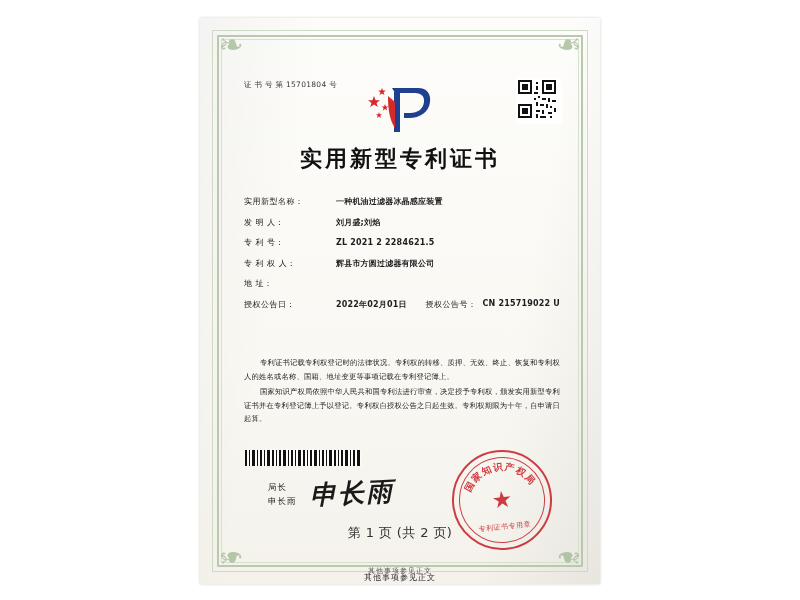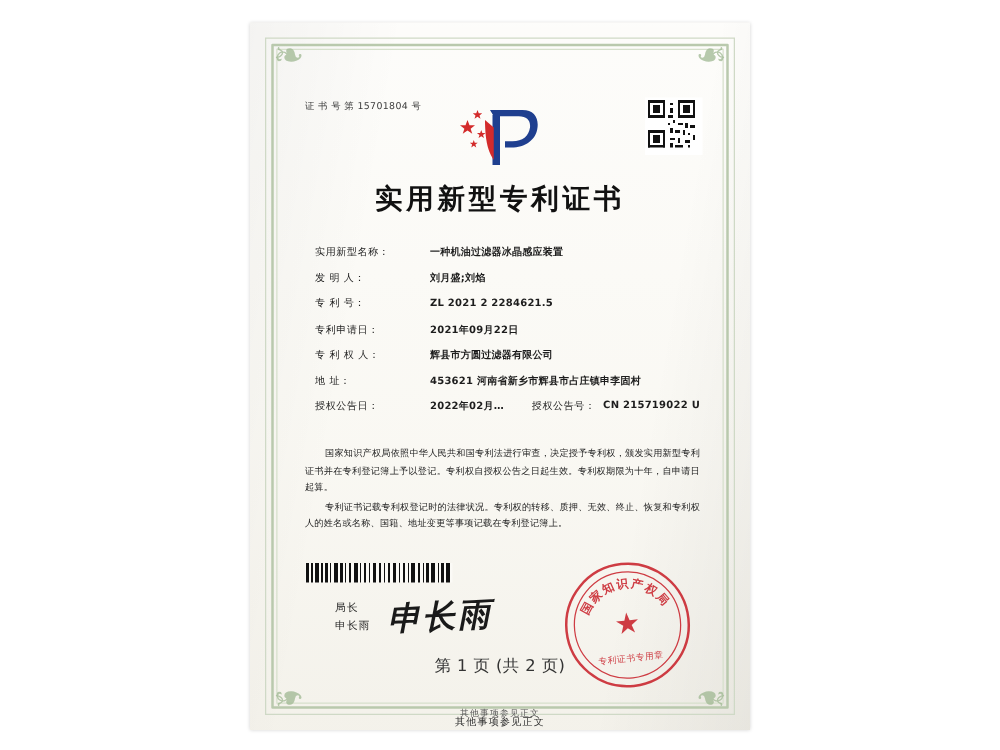--- a/index.html
+++ b/index.html
@@ -133,21 +133,20 @@
     margin-bottom: 9.5px;
     font-size: 8px;
     color: #1d1d1d;
   }
   .field-label {
     width: 92px;
     flex: 0 0 92px;
     letter-spacing: 0.5px;
     white-space: nowrap;
     color: #1d1d1d;
-    margin-left: 8px;
   }
   .field-value {
     flex: 1 1 auto;
     letter-spacing: 0.2px;
     white-space: nowrap;
     overflow: hidden;
     text-overflow: ellipsis;
     font-weight: bold;
   }
 
@@ -377,49 +376,44 @@
       <div class="field-row">
         <div class="field-label">发 明 人：</div>
         <div class="field-value">刘月盛;刘焰</div>
       </div>
 
       <div class="field-row">
         <div class="field-label">专 利 号：</div>
         <div class="field-value">ZL 2021 2 2284621.5</div>
       </div>
 
-      <div class="field-row">
-        <div class="field-label">专利申请日：</div>
-        <div class="field-value">2021年09月22日</div>
-      </div>
 
       <div class="field-row">
         <div class="field-label">专 利 权 人：</div>
         <div class="field-value">辉县市方圆过滤器有限公司</div>
       </div>
 
       <div class="field-row">
         <div class="field-label">地        址：</div>
-        <div class="field-value">453621 河南省新乡市辉县市占庄镇申李固村</div>
       </div>
 
       <div class="field-row two-up">
         <div class="field-label">授权公告日：</div>
         <div class="field-value">2022年02月01日</div>
         <div class="pair2">
           <div class="field-label">授权公告号：</div>
           <div class="field-value">CN 215719022 U</div>
         </div>
       </div>
 
     </div>
 
     <div class="body-text">
+      <p>专利证书记载专利权登记时的法律状况。专利权的转移、质押、无效、终止、恢复和专利权人的姓名或名称、国籍、地址变更等事项记载在专利登记簿上。</p>
       <p>国家知识产权局依照中华人民共和国专利法进行审查，决定授予专利权，颁发实用新型专利证书并在专利登记簿上予以登记。专利权自授权公告之日起生效。专利权期限为十年，自申请日起算。</p>
-      <p>专利证书记载专利权登记时的法律状况。专利权的转移、质押、无效、终止、恢复和专利权人的姓名或名称、国籍、地址变更等事项记载在专利登记簿上。</p>
     </div>
 
     <div class="barcode">
       <svg width="118" height="16" viewBox="0 0 118 16" shape-rendering="crispEdges">
         <rect width="118" height="16" fill="#fbfaf6"></rect>
         <g fill="#111111">
           <rect x="1" y="0" width="2" height="16"></rect>
             <rect x="5" y="0" width="1" height="16"></rect>
           <rect x="8" y="0" width="3" height="16"></rect>
             <rect x="13" y="0" width="1" height="16"></rect>

